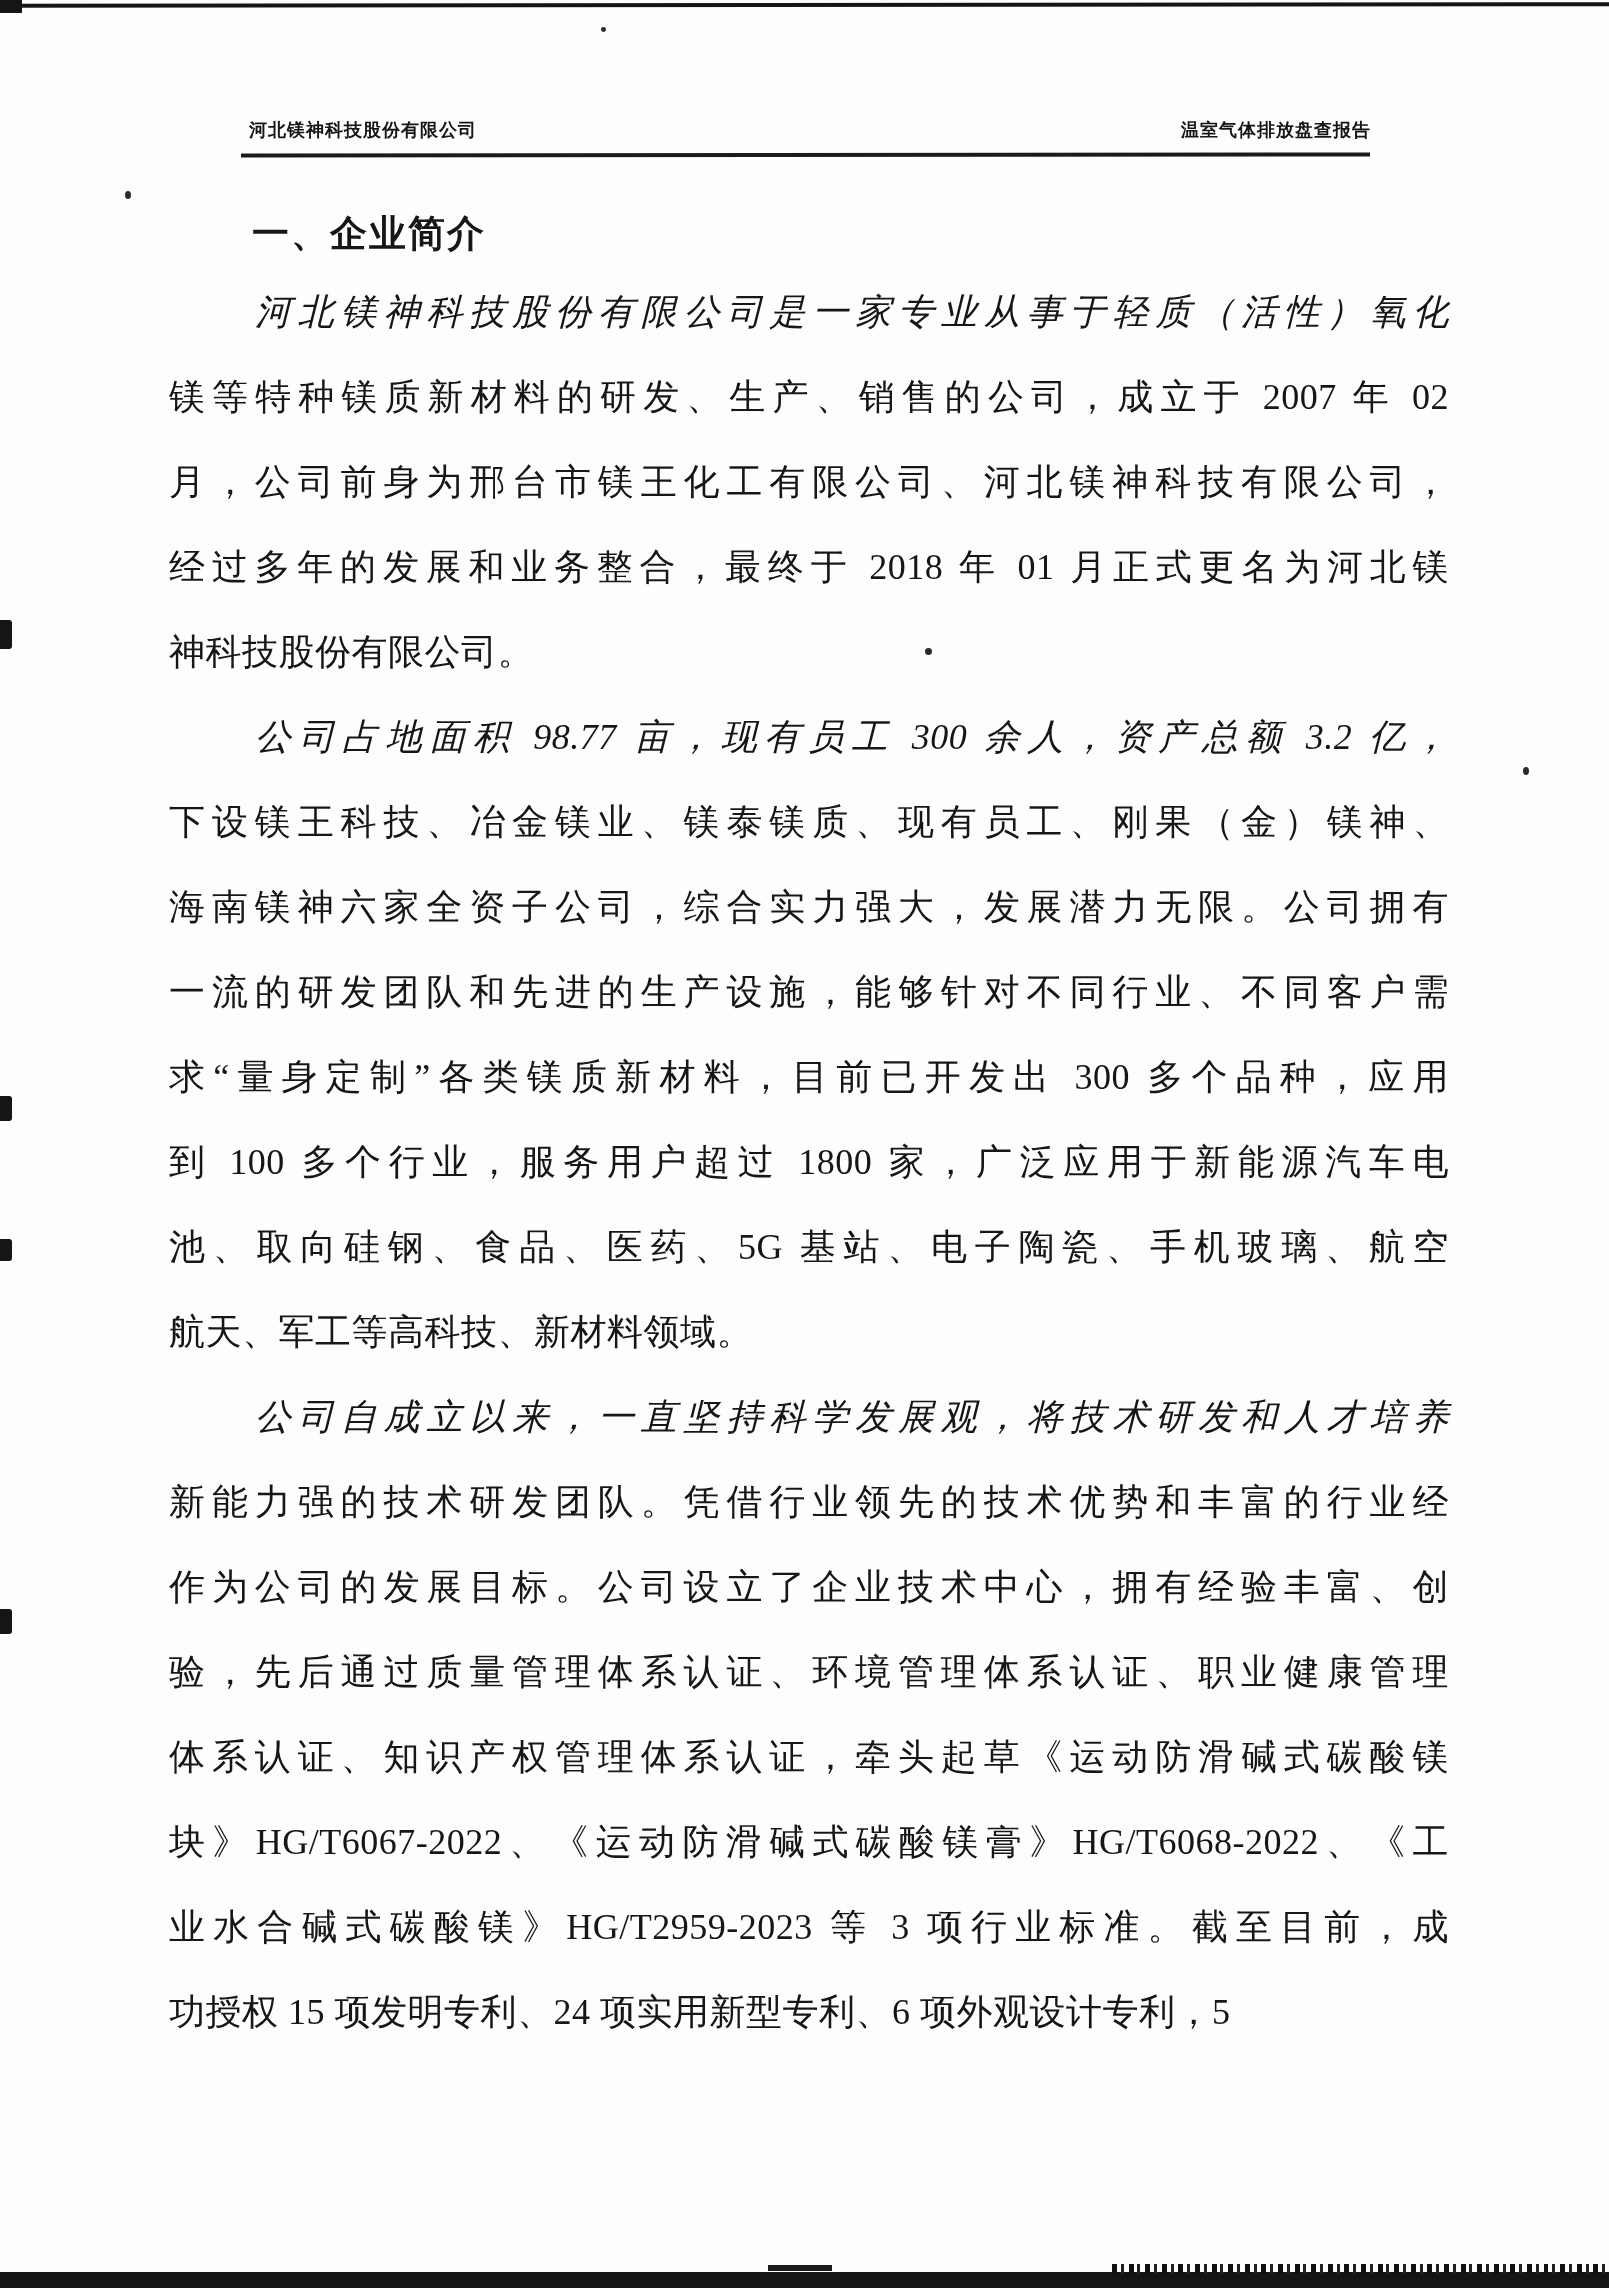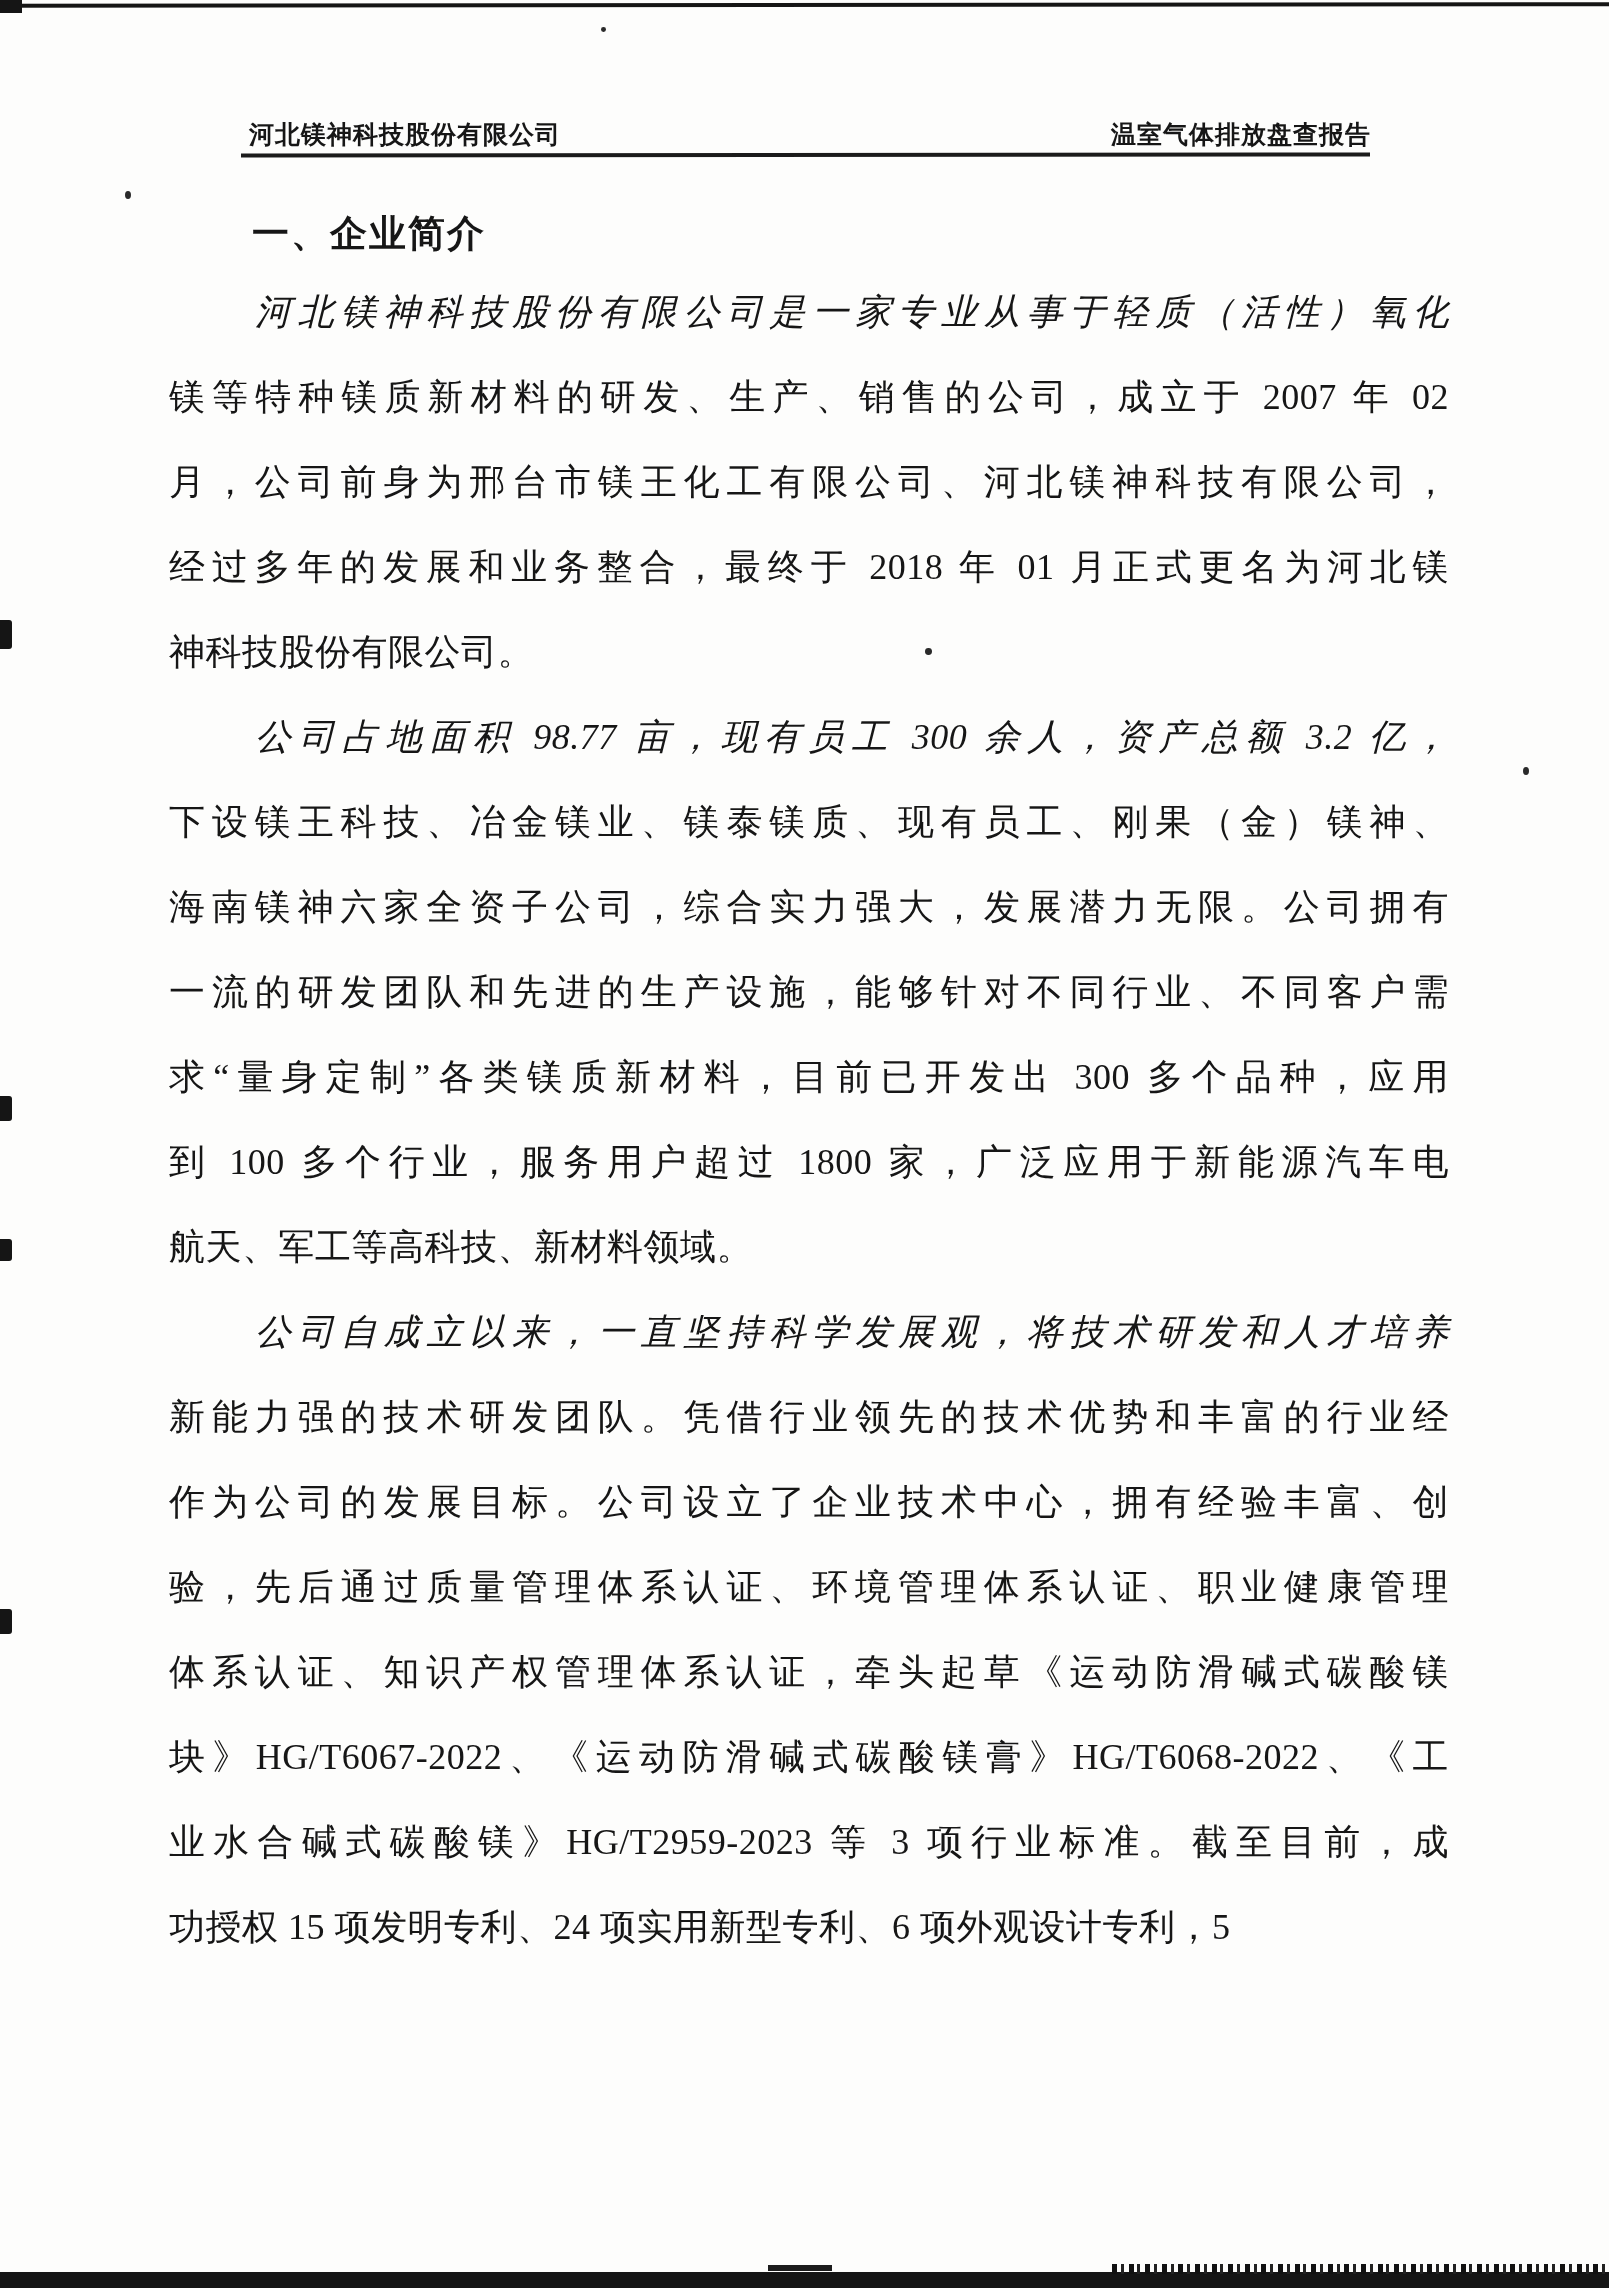--- a/index.html
+++ b/index.html
@@ -16,21 +16,21 @@
 
   
   .header-row {
     position: absolute;
     left: 249px;
     top: 118px;
     width: 1122px;
     display: flex;
     justify-content: space-between;
     align-items: baseline;
-    font-size: 25px;
+    font-size: 18px;
     font-weight: 700;
     letter-spacing: 1px;
     white-space: nowrap;
   }
   .header-rule {
     position: absolute;
     left: 241px;
     top: 153px;
     width: 1129px;
     height: 3.9px;
@@ -113,20 +113,21 @@
         <div class="line">经过多年的发展和业务整合，最终于 2018 年 01 月正式更名为河北镁</div>
         <div class="line last">神科技股份有限公司。</div>
       </div>
       <div class="para">
         <div class="line first">公司占地面积 98.77 亩，现有员工 300 余人，资产总额 3.2 亿，</div>
         <div class="line">下设镁王科技、冶金镁业、镁泰镁质、现有员工、刚果（金）镁神、</div>
         <div class="line">海南镁神六家全资子公司，综合实力强大，发展潜力无限。公司拥有</div>
         <div class="line">一流的研发团队和先进的生产设施，能够针对不同行业、不同客户需</div>
         <div class="line">求“量身定制”各类镁质新材料，目前已开发出 300 多个品种，应用</div>
         <div class="line">到 100 多个行业，服务用户超过 1800 家，广泛应用于新能源汽车电</div>
+        <div class="line">池、取向硅钢、食品、医药、5G 基站、电子陶瓷、手机玻璃、航空</div>
         <div class="line last">航天、军工等高科技、新材料领域。</div>
       </div>
       <div class="para">
         <div class="line first">公司自成立以来，一直坚持科学发展观，将技术研发和人才培养</div>
         <div class="line">新能力强的技术研发团队。凭借行业领先的技术优势和丰富的行业经</div>
         <div class="line">作为公司的发展目标。公司设立了企业技术中心，拥有经验丰富、创</div>
         <div class="line">验，先后通过质量管理体系认证、环境管理体系认证、职业健康管理</div>
         <div class="line">体系认证、知识产权管理体系认证，牵头起草《运动防滑碱式碳酸镁</div>
         <div class="line">块》HG/T6067-2022、《运动防滑碱式碳酸镁膏》HG/T6068-2022、《工</div>
         <div class="line">业水合碱式碳酸镁》HG/T2959-2023 等 3 项行业标准。截至目前，成</div>

